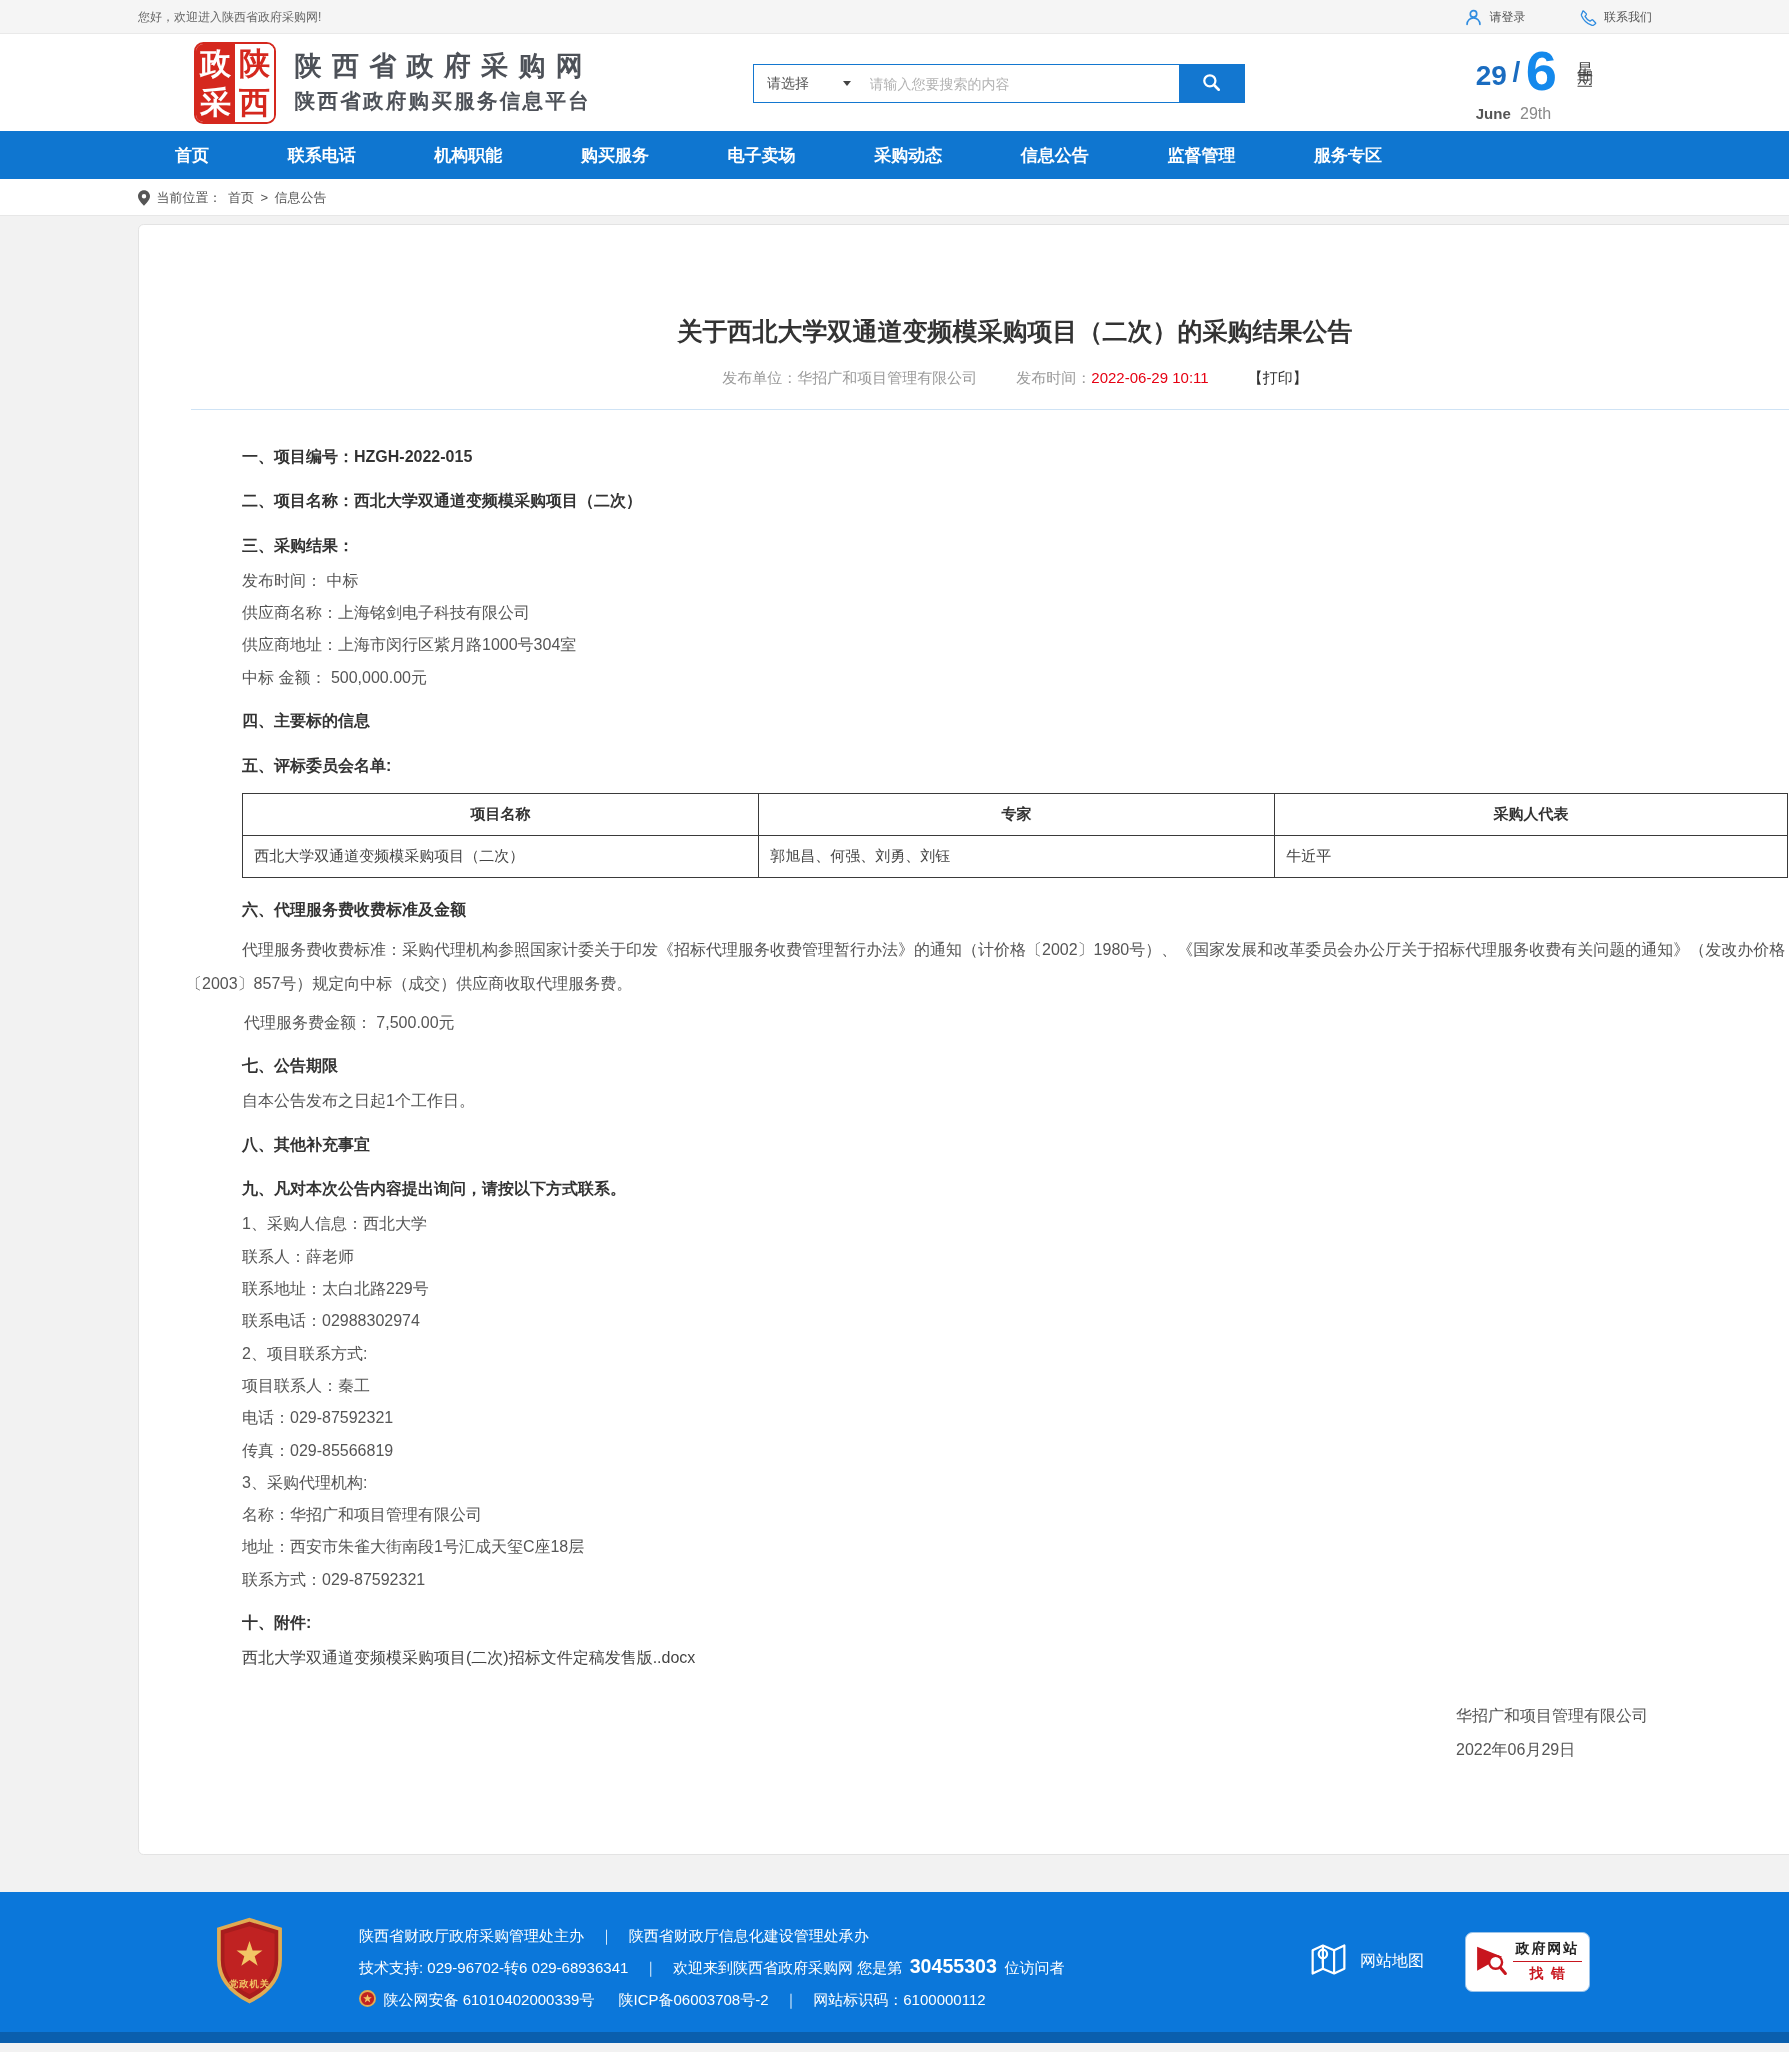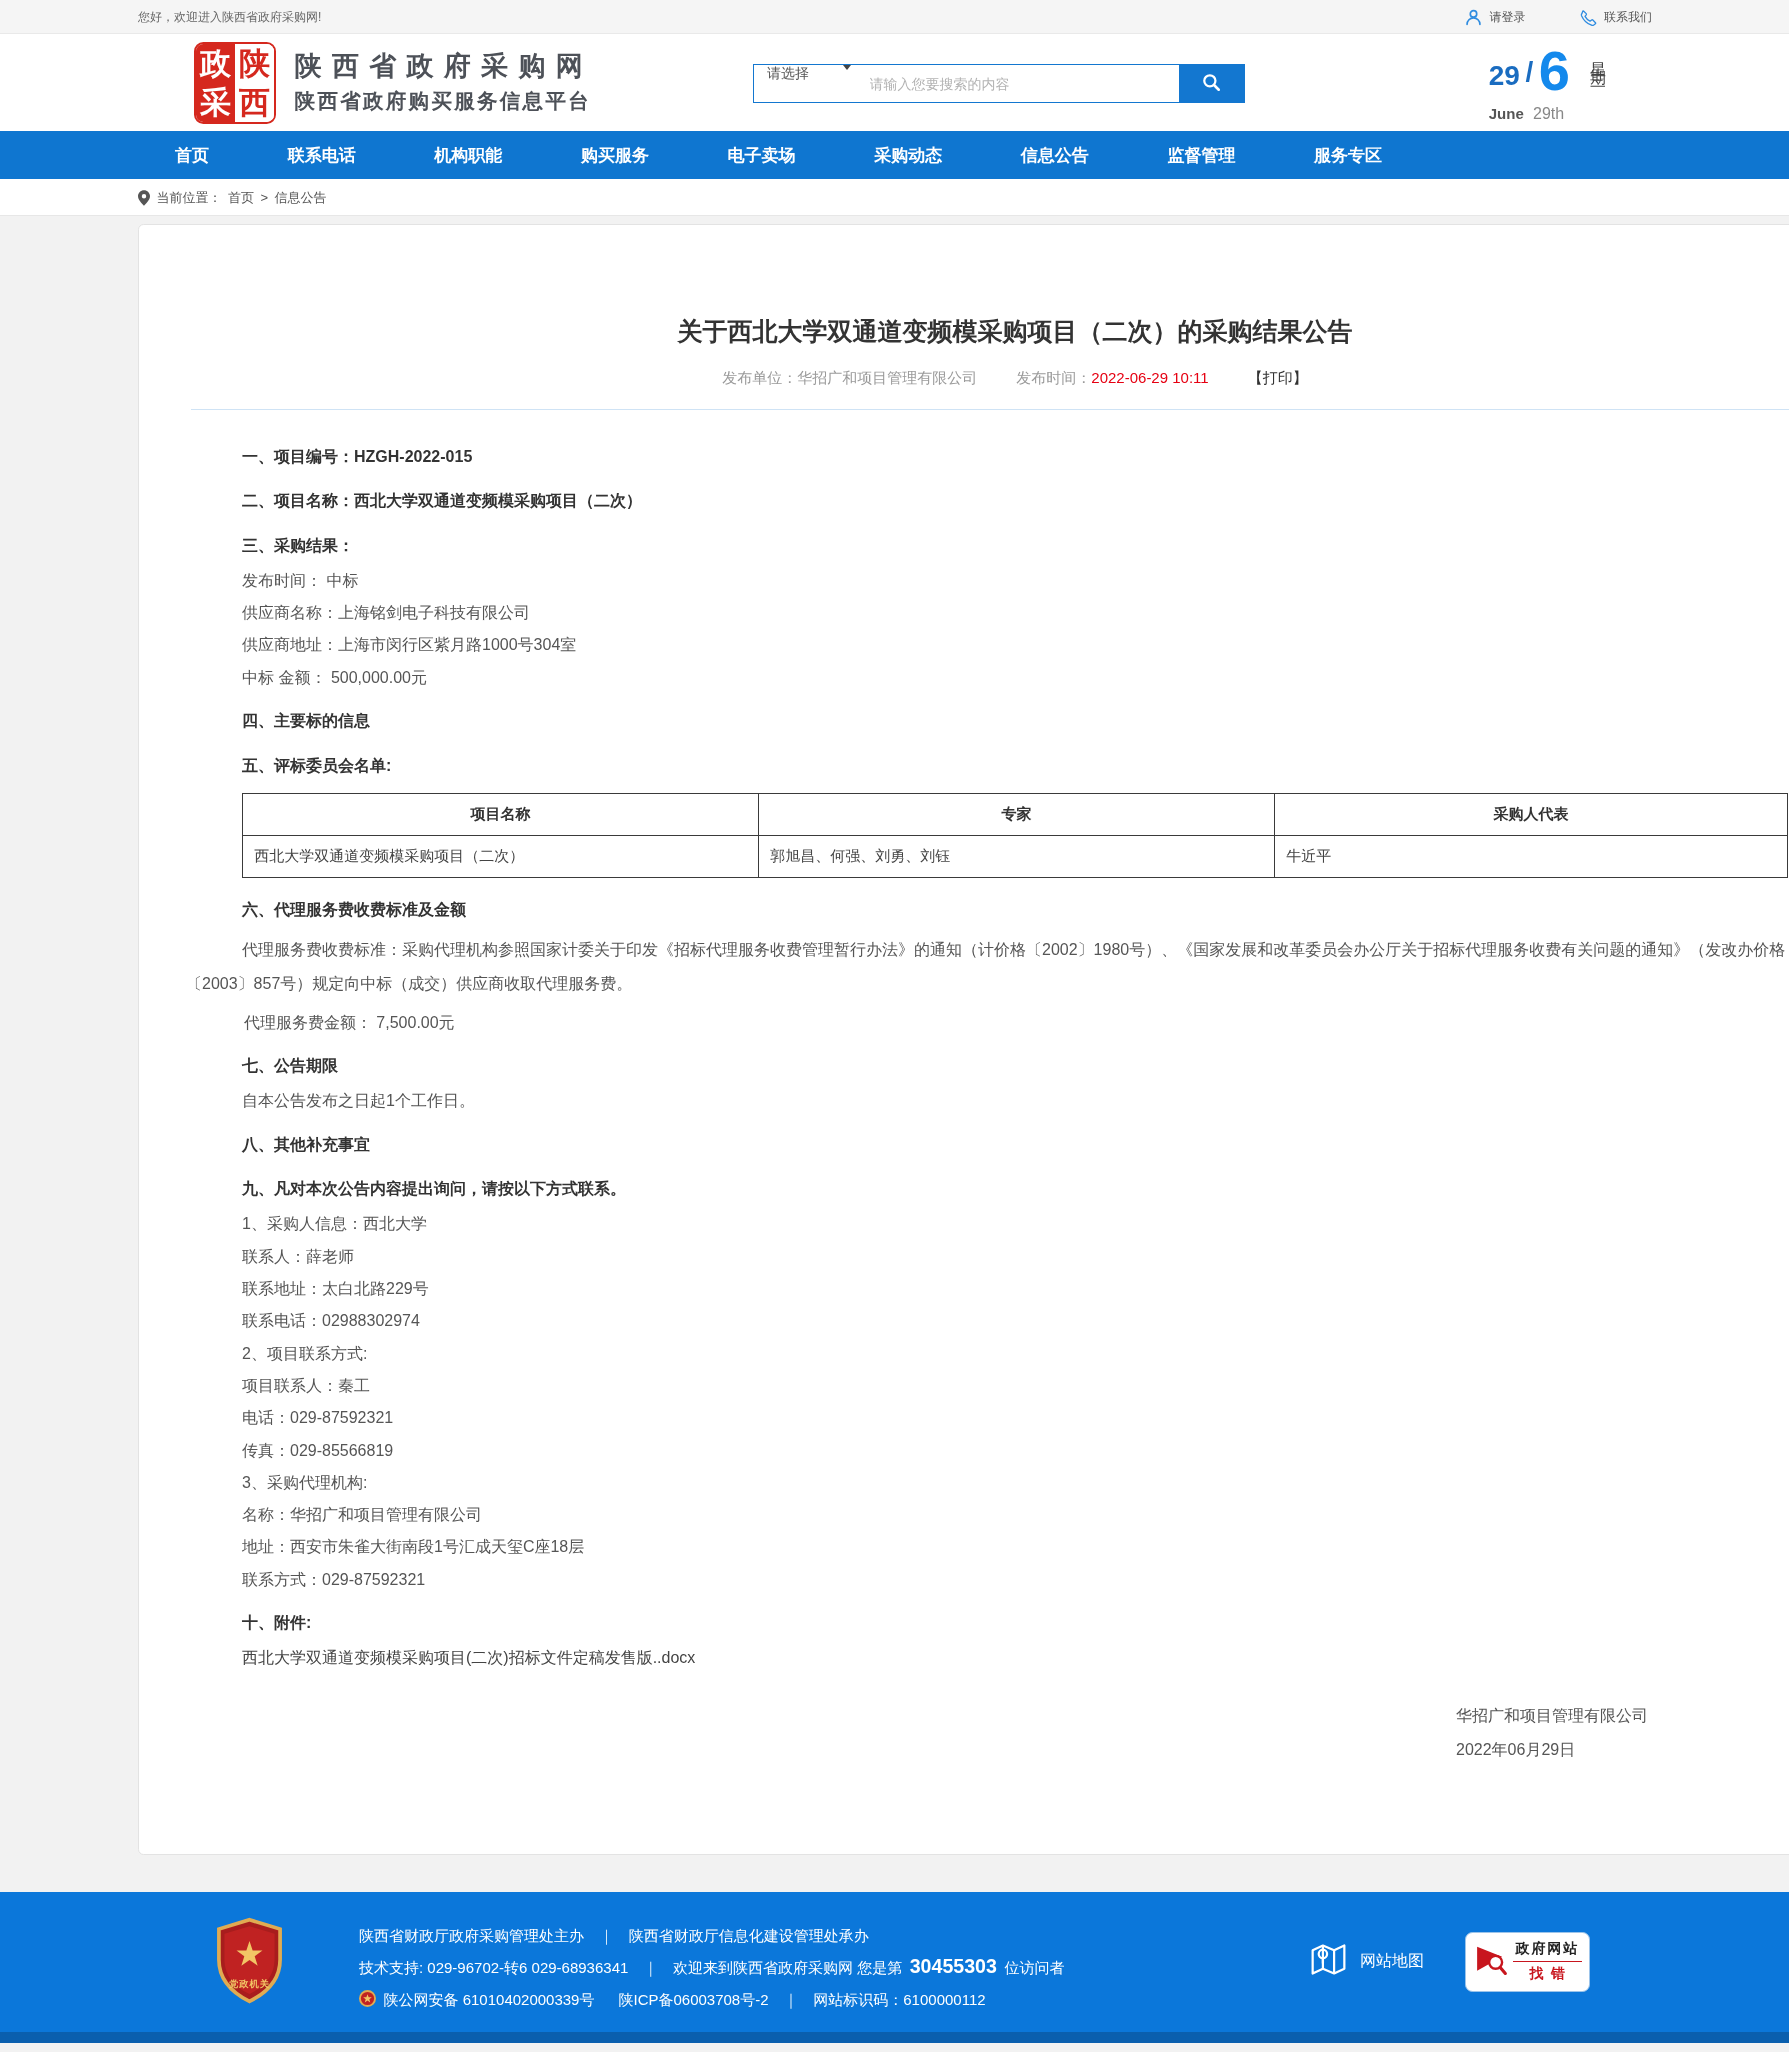--- a/index.html
+++ b/index.html
@@ -35,28 +35,28 @@
   .seal .red-bg { background:#d5281e; color:#fff; }
   .seal .white-bg { background:#fff; color:#d5281e; }
   .site-titles { margin-left:18.6px; }
   .site-name { font-size:27px; font-weight:bold; color:#4d5158; letter-spacing:10.3px; line-height:1.2; }
   .site-subtitle { font-size:20.5px; font-weight:bold; color:#4d5158; letter-spacing:2.3px; margin-top:5.6px; }
 
   .search-box {
     position:absolute; left:615px; top:30px; width:492px; height:39px;
     border:1.9px solid #1377d0; background:#fff; display:flex; align-items:stretch;
   }
-  .search-select { width:108px; display:flex; padding-left:13px; gap:34px; cursor:pointer; }
+  .search-select { width:108px; display:flex; align-items:center; padding-left:13px; gap:34px; cursor:pointer; }
   .search-select-label { font-size:14px; color:#555; }
   .caret-down { width:0; height:0; border-left:4.7px solid transparent; border-right:4.7px solid transparent; border-top:5.6px solid #444; }
   .search-input { flex:1; border:none; outline:none; font-size:14px; color:#333; padding:0 7.5px; font-family:inherit; }
   .search-input::placeholder { color:#b3b3b3; }
   .search-btn { width:65px; background:#1377d0; border:none; display:flex; align-items:center; justify-content:center; cursor:pointer; }
 
-  .date-block { position:absolute; right:44px; top:9.3px; display:flex; }
+  .date-block { position:absolute; right:57px; top:9.3px; display:flex; }
   .date-nums { display:flex; align-items:flex-start; }
   .date-day { font-size:28px; font-weight:bold; color:#1a6cc0; margin-top:17px; }
   .date-slash { font-size:28px; font-weight:bold; color:#1a6cc0; margin:13px 5.6px 0; }
   .date-month { font-size:56px; font-weight:bold; color:#1489ec; line-height:1; }
   .date-en { font-size:16px; color:#888; margin-top:5.6px; }
   .date-en b { color:#555; font-size:15px; margin-right:9.3px; }
   .date-weekday { writing-mode:vertical-rl; font-size:16px; color:#444; letter-spacing:6.5px; margin-left:17px; margin-top:5.6px; }
 
   
   .nav { background:#0f76d0; height:48px; }

